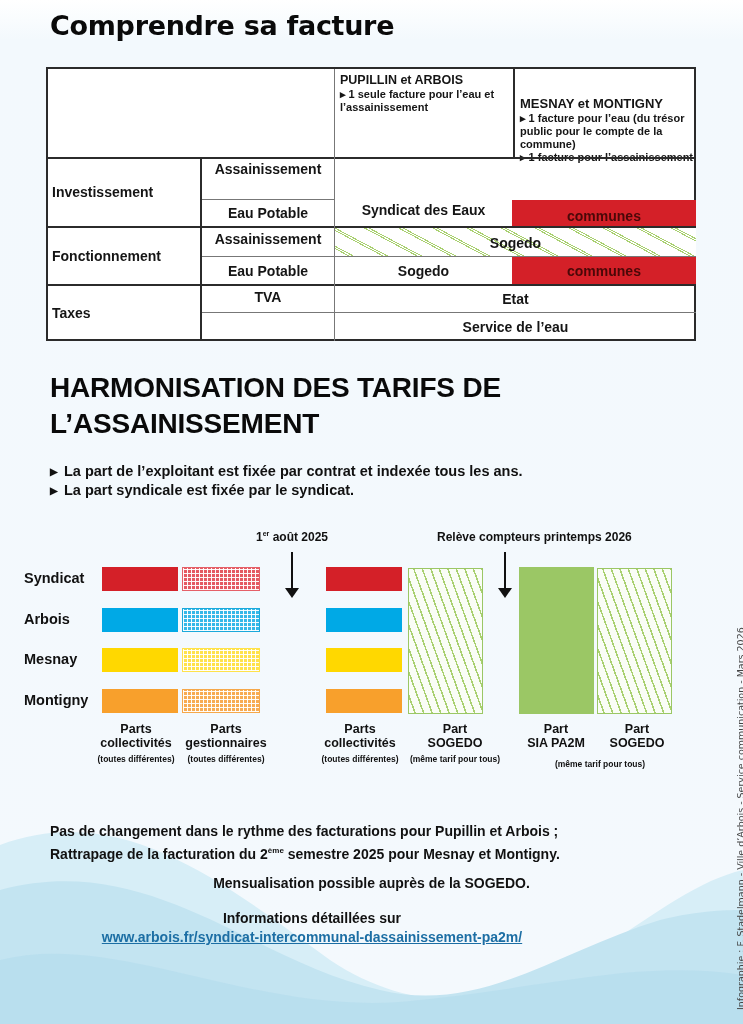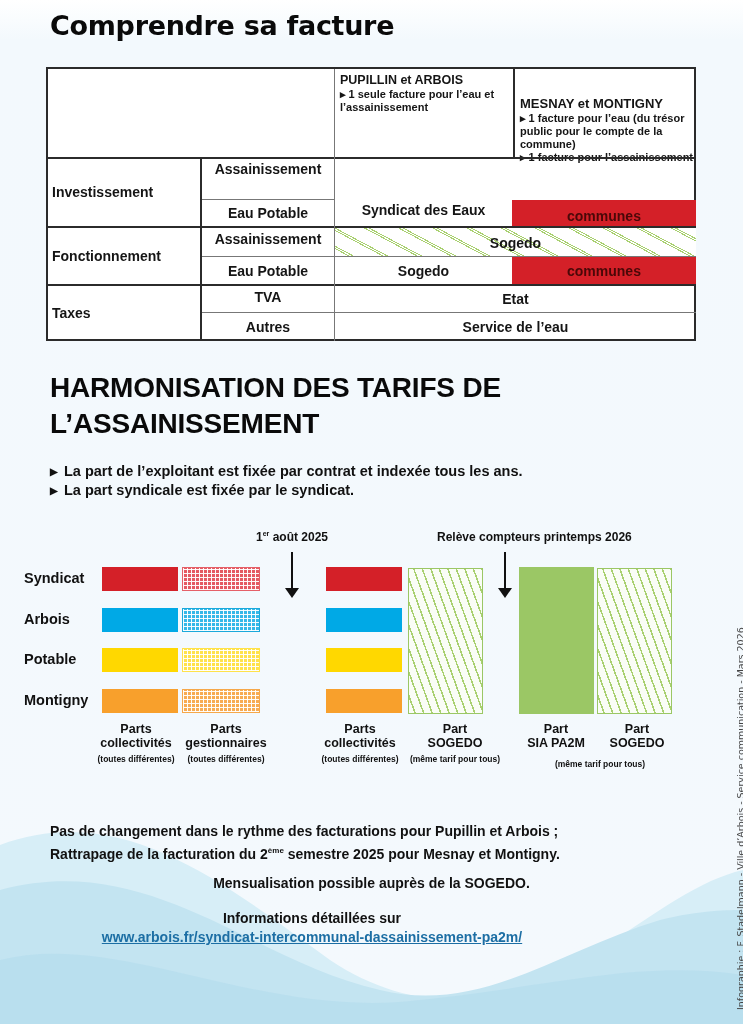--- a/index.html
+++ b/index.html
@@ -160,23 +160,20 @@
       </div>
     <div class="cell" style="left:153px; top:159px; width:134px; height:22px;">
         <span>Assainissement</span>
       </div>
     <div class="cell" style="left:153px; top:188px; width:134px; height:28px;">
         <span>Eau Potable</span>
       </div>
     <div class="cell" style="left:153px; top:217px; width:134px; height:22px;">
         <span>TVA</span>
       </div>
-    <div class="cell" style="left:153px; top:244px; width:134px; height:28px;">
-        <span>Autres</span>
-      </div>
 
     <div class="hline thick" style="left:0; top:88px; width:648px;"></div>
     <div class="hline thick" style="left:0; top:157px; width:648px;"></div>
     <div class="hline thick" style="left:0; top:215px; width:648px;"></div>
     <div class="hline" style="left:152px; top:130px; width:135px;"></div>
     <div class="hline" style="left:152px; top:187px; width:496px;"></div>
     <div class="hline" style="left:152px; top:243px; width:496px;"></div>
     <div class="vline thick" style="left:152px; top:88px; height:184px;"></div>
     <div class="vline" style="left:286px; top:0; height:272px;"></div>
     <div class="vline thick" style="left:465px; top:0; height:89px;"></div>
@@ -194,21 +191,21 @@
     <div class="evt" style="left:256px; top:530px;">
       <span>1</span><sup>er</sup> <span>août 2025</span>
     </div>
     <div class="arrow" style="left:291px; top:552px; height:38px;"></div>
 
     <div class="evt" style="left:437px; top:530px;">Relève compteurs printemps 2026</div>
     <div class="arrow" style="left:504px; top:552px; height:38px;"></div>
 
     <div class="lbl" style="left:24px; top:570px;">Syndicat</div>
     <div class="lbl" style="left:24px; top:611px;">Arbois</div>
-    <div class="lbl" style="left:24px; top:651px;">Potable</div>
+    <div class="lbl" style="left:24px; top:651px;">Mesnay</div>
     <div class="lbl" style="left:24px; top:692px;">Montigny</div>
 
     <div class="bar solid" style="left:102px; top:567px; width:76px; background:#d42028;"></div>
     <div class="bar solid" style="left:102px; top:608px; width:76px; background:#00a9e6;"></div>
     <div class="bar solid" style="left:102px; top:648px; width:76px; background:#ffd800;"></div>
     <div class="bar solid" style="left:102px; top:689px; width:76px; background:#f8a02c;"></div>
 
     <div class="bar grid" style="left:182px; top:567px; width:78px; color:#e56068; background-color:#e45a62;"></div>
     <div class="bar grid" style="left:182px; top:608px; width:78px; color:#1aa9db; background-color:#35b8e8;"></div>
     <div class="bar grid" style="left:182px; top:648px; width:78px; color:#ffe24a; background-color:#ffe24a;"></div>

